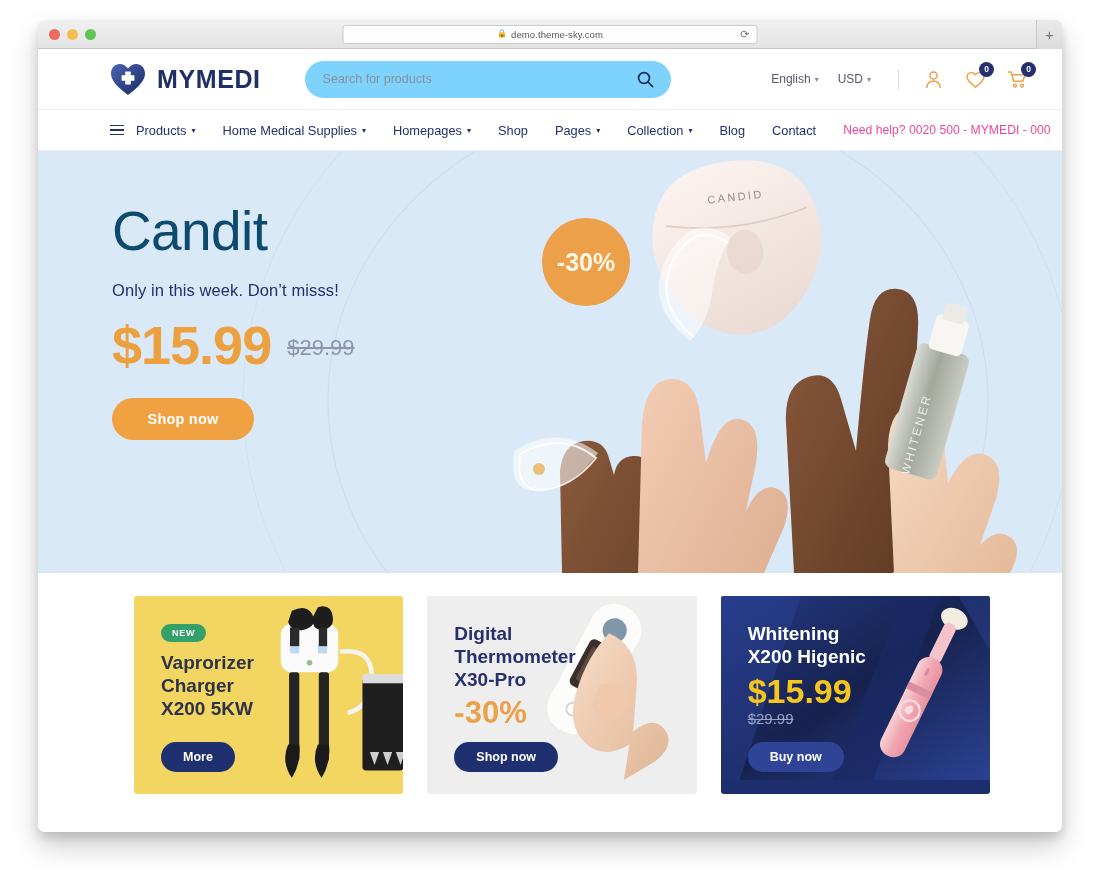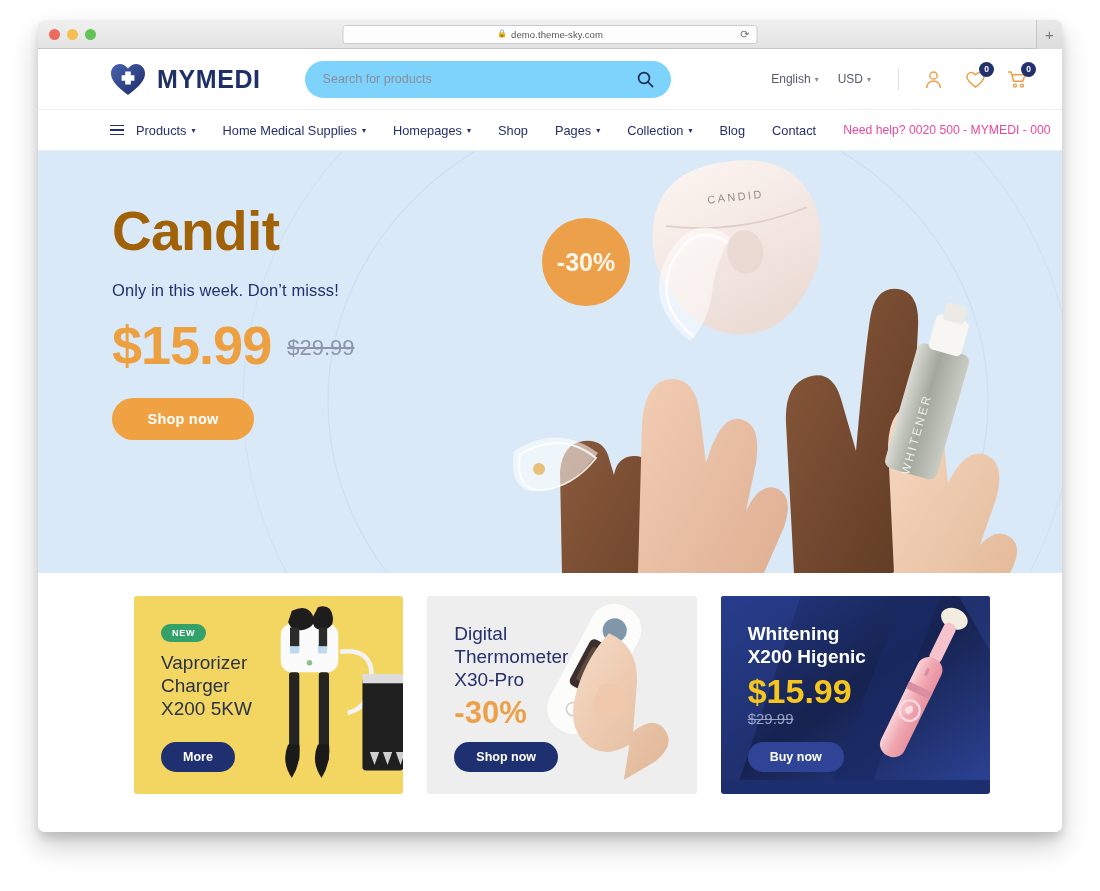--- a/index.html
+++ b/index.html
@@ -124,22 +124,22 @@
 
   
   .hero {
     position: relative; height: 422px;
     background: #dae9f7;
     overflow: hidden;
   }
   .hero .arcs { position: absolute; inset: 0; }
   .hero-copy { position: absolute; left: 74px; top: 52px; z-index: 3; }
   .hero-title {
-    font-size: 55px; line-height: 1.03; font-weight: 700;
-    color: #a16207; letter-spacing: -.6px;
+    font-size: 55px; line-height: 1.03; font-weight: 400;
+    color: #0c4a6e; letter-spacing: -.6px;
   }
   .hero-sub {
     margin-top: 21px; font-size: 16.5px; color: #22306d; letter-spacing: .1px;
   }
   .price-row { margin-top: 18px; display: flex; align-items: flex-end; gap: 16px; }
   .price-new {
     font-size: 54px; font-weight: 700; color: #eda03f; line-height: 1; letter-spacing: -1px;
   }
   .price-old {
     font-size: 22px; color: #8d94ac; text-decoration: line-through;
@@ -176,21 +176,21 @@
   .card.c1 { background: #f3d561; }
   .card.c2 { background: #eeeeee; }
   .card.c3 { background: #1d2e6e; }
   .new-badge {
     display: inline-flex; align-items: center; justify-content: center;
     background: #34a06a; color: #fff;
     font-size: 9px; font-weight: 700; letter-spacing: .7px;
     padding: 4px 11px; border-radius: 9px; margin-bottom: 9px;
   }
   .card-title {
-    font-size: 19px; line-height: 1.22; font-weight: 400; color: #2c3347;
+    font-size: 19px; line-height: 1.22; font-weight: 700; color: #2c3347;
   }
   .card.c2 .card-title { color: #27306b; }
   .card.c3 .card-title { color: #ffffff; font-weight: 600; }
   .card-disc {
     margin-top: 5px; font-size: 31px; font-weight: 700; color: #eda04a; line-height: 1;
   }
   .card-price {
     margin-top: 6px; font-size: 34px; font-weight: 700; color: #f4c61f; line-height: 1;
   }
   .card-old {

